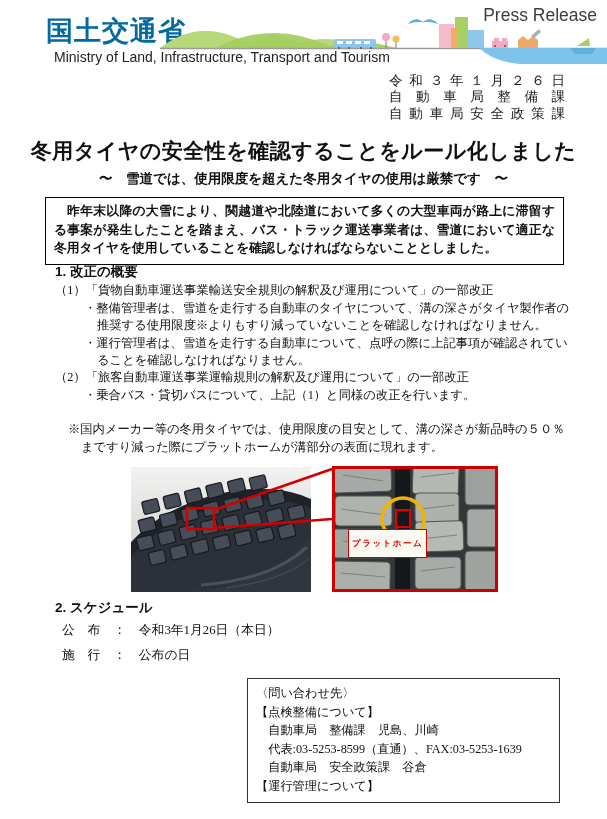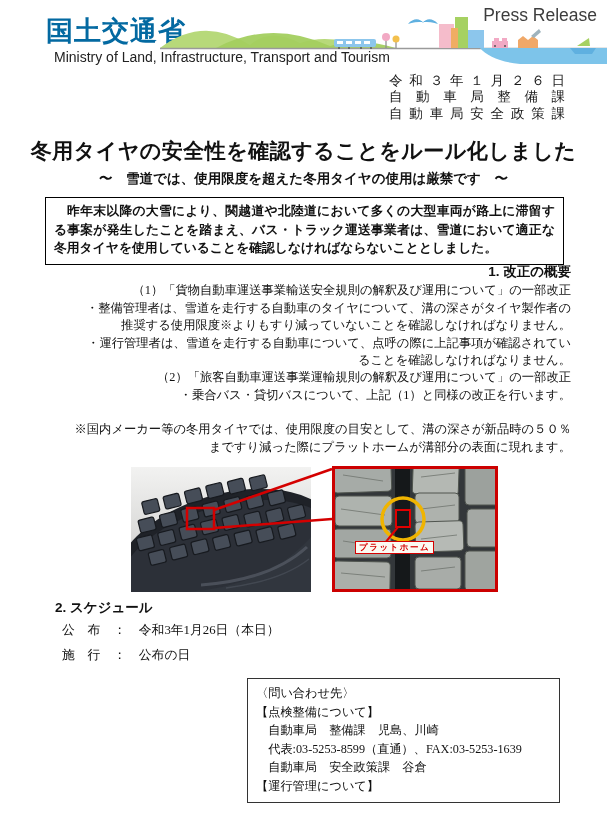--- a/index.html
+++ b/index.html
@@ -23,40 +23,39 @@
   .doc-subtitle { position:absolute; left:0; right:0; top:170px; text-align:center; font-size:13.5px; font-weight:700; }
   
   .summary-box {
     position:absolute; left:45px; top:197px; width:519px; box-sizing:border-box;
     border:1.8px solid #000; padding:4px 8px 6px 8px;
     font-size:12.8px; font-weight:700; line-height:18.6px; text-align:justify;
   }
   
   .body-block {
     position:absolute; left:55px; top:263px; width:516px;
-    font-family:"Liberation Serif", serif; font-size:12.3px; line-height:17.4px; color:#101010;text-align:right;
+    font-family:"Liberation Serif", serif; font-size:12.3px; line-height:17.4px; color:#101010;
   }
   .sec-heading { font-family:"Liberation Sans", sans-serif; font-size:13.5px; font-weight:700; margin:0 0 2px 0; }
   .item-title { margin:0; }
   .bullet { margin-left:29px; padding-left:13px; text-indent:-13px; }
   .note { margin-top:17px; margin-left:13px; padding-left:13px; text-indent:-13px; }
   
   .figure { position:absolute; left:0; top:455px; width:607px; height:150px; }
   .left-photo { position:absolute; left:131px; top:12px; width:180px; height:125px; }
   .right-photo {
     position:absolute; left:332px; top:11px; width:166px; height:126px;
     box-sizing:border-box; border:3px solid #cc0000; background:#33373a;
   }
   .right-photo svg { display:block; }
   .platform-label {
-    position:absolute; left:13px; top:72px;
+    position:absolute; left:13px; top:60px;
     border:1.5px solid #d40000; color:#d40000; background:#fbfaf2;
-    font-size:8.5px; font-weight:700; letter-spacing:1.5px; line-height:11px; padding:0 3px;
+    font-size:8.5px; font-weight:700; letter-spacing:1.5px; line-height:11px; padding:8px 3px;
     white-space:nowrap;
-    margin-left:7px;
   }
   .fig-overlay { position:absolute; left:0; top:0; width:607px; height:150px; pointer-events:none; }
   
   .schedule { position:absolute; left:55px; top:599px; }
   .schedule .sec-heading { margin-bottom:5px; }
   .sched-line { font-family:"Liberation Serif", serif; font-size:12.8px; margin:0 0 8px 7px; }
   
   .contact-box {
     position:absolute; left:247px; top:678px; width:313px; box-sizing:border-box;
     border:1.5px solid #333; padding:5px 8px 6px 8px;

